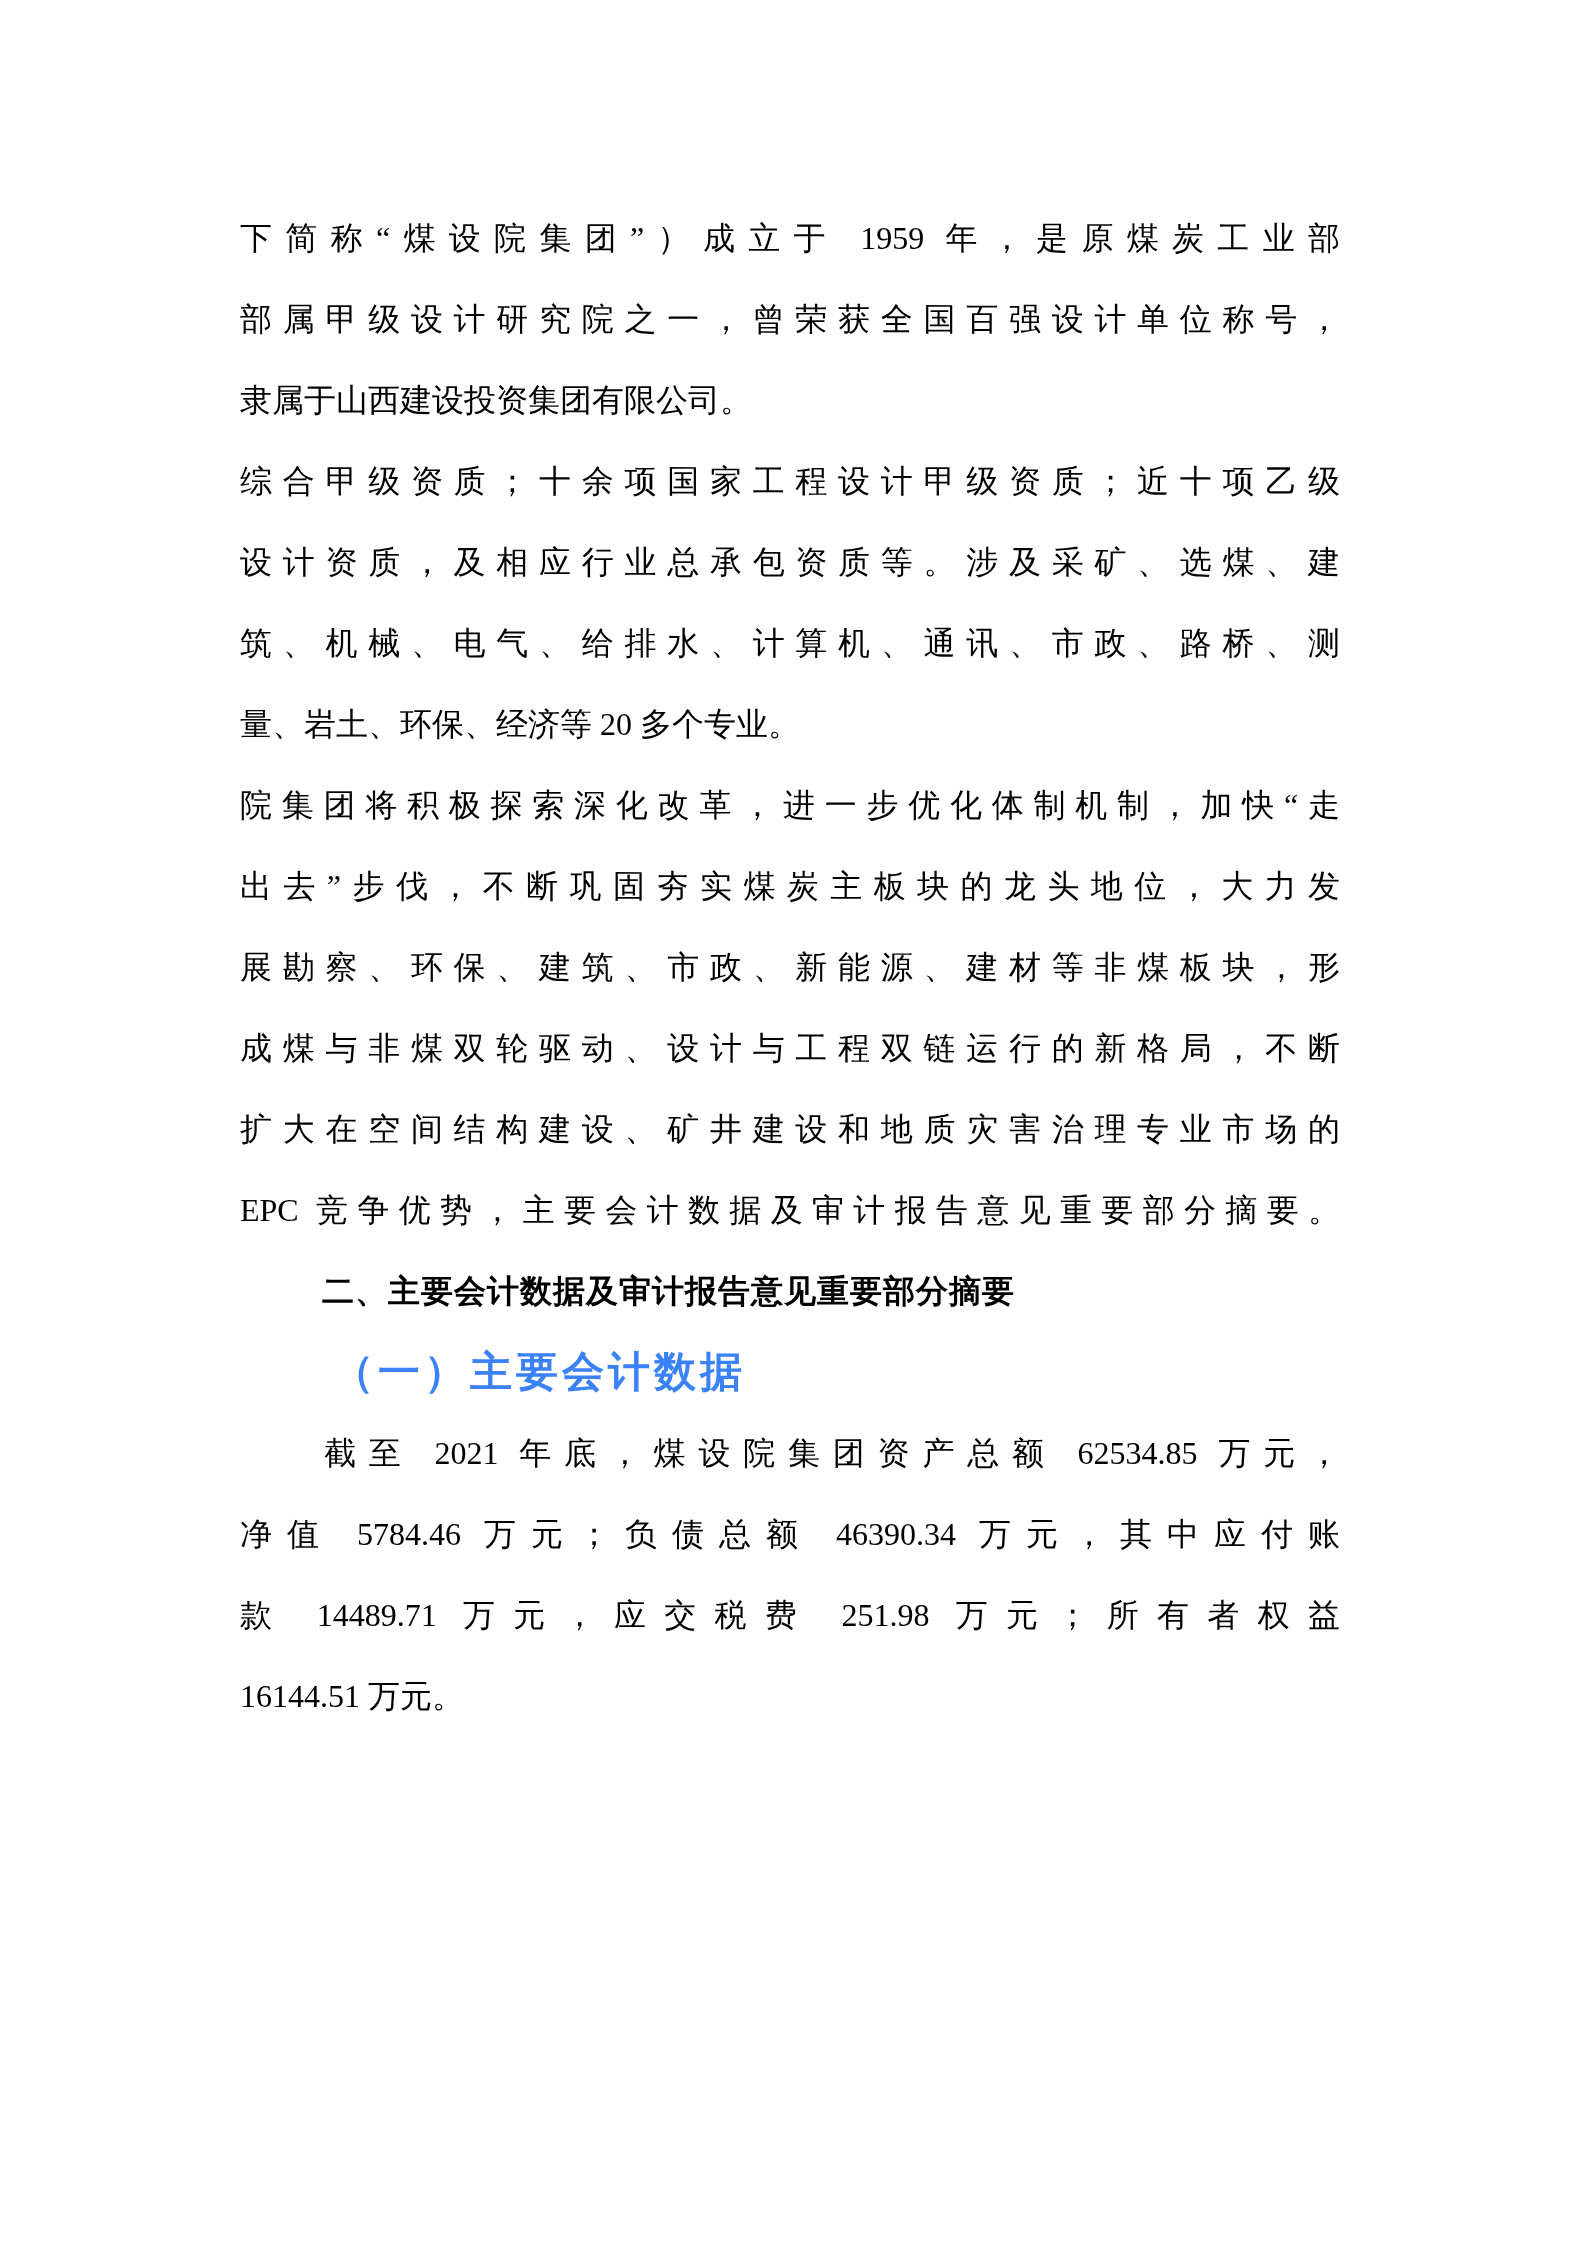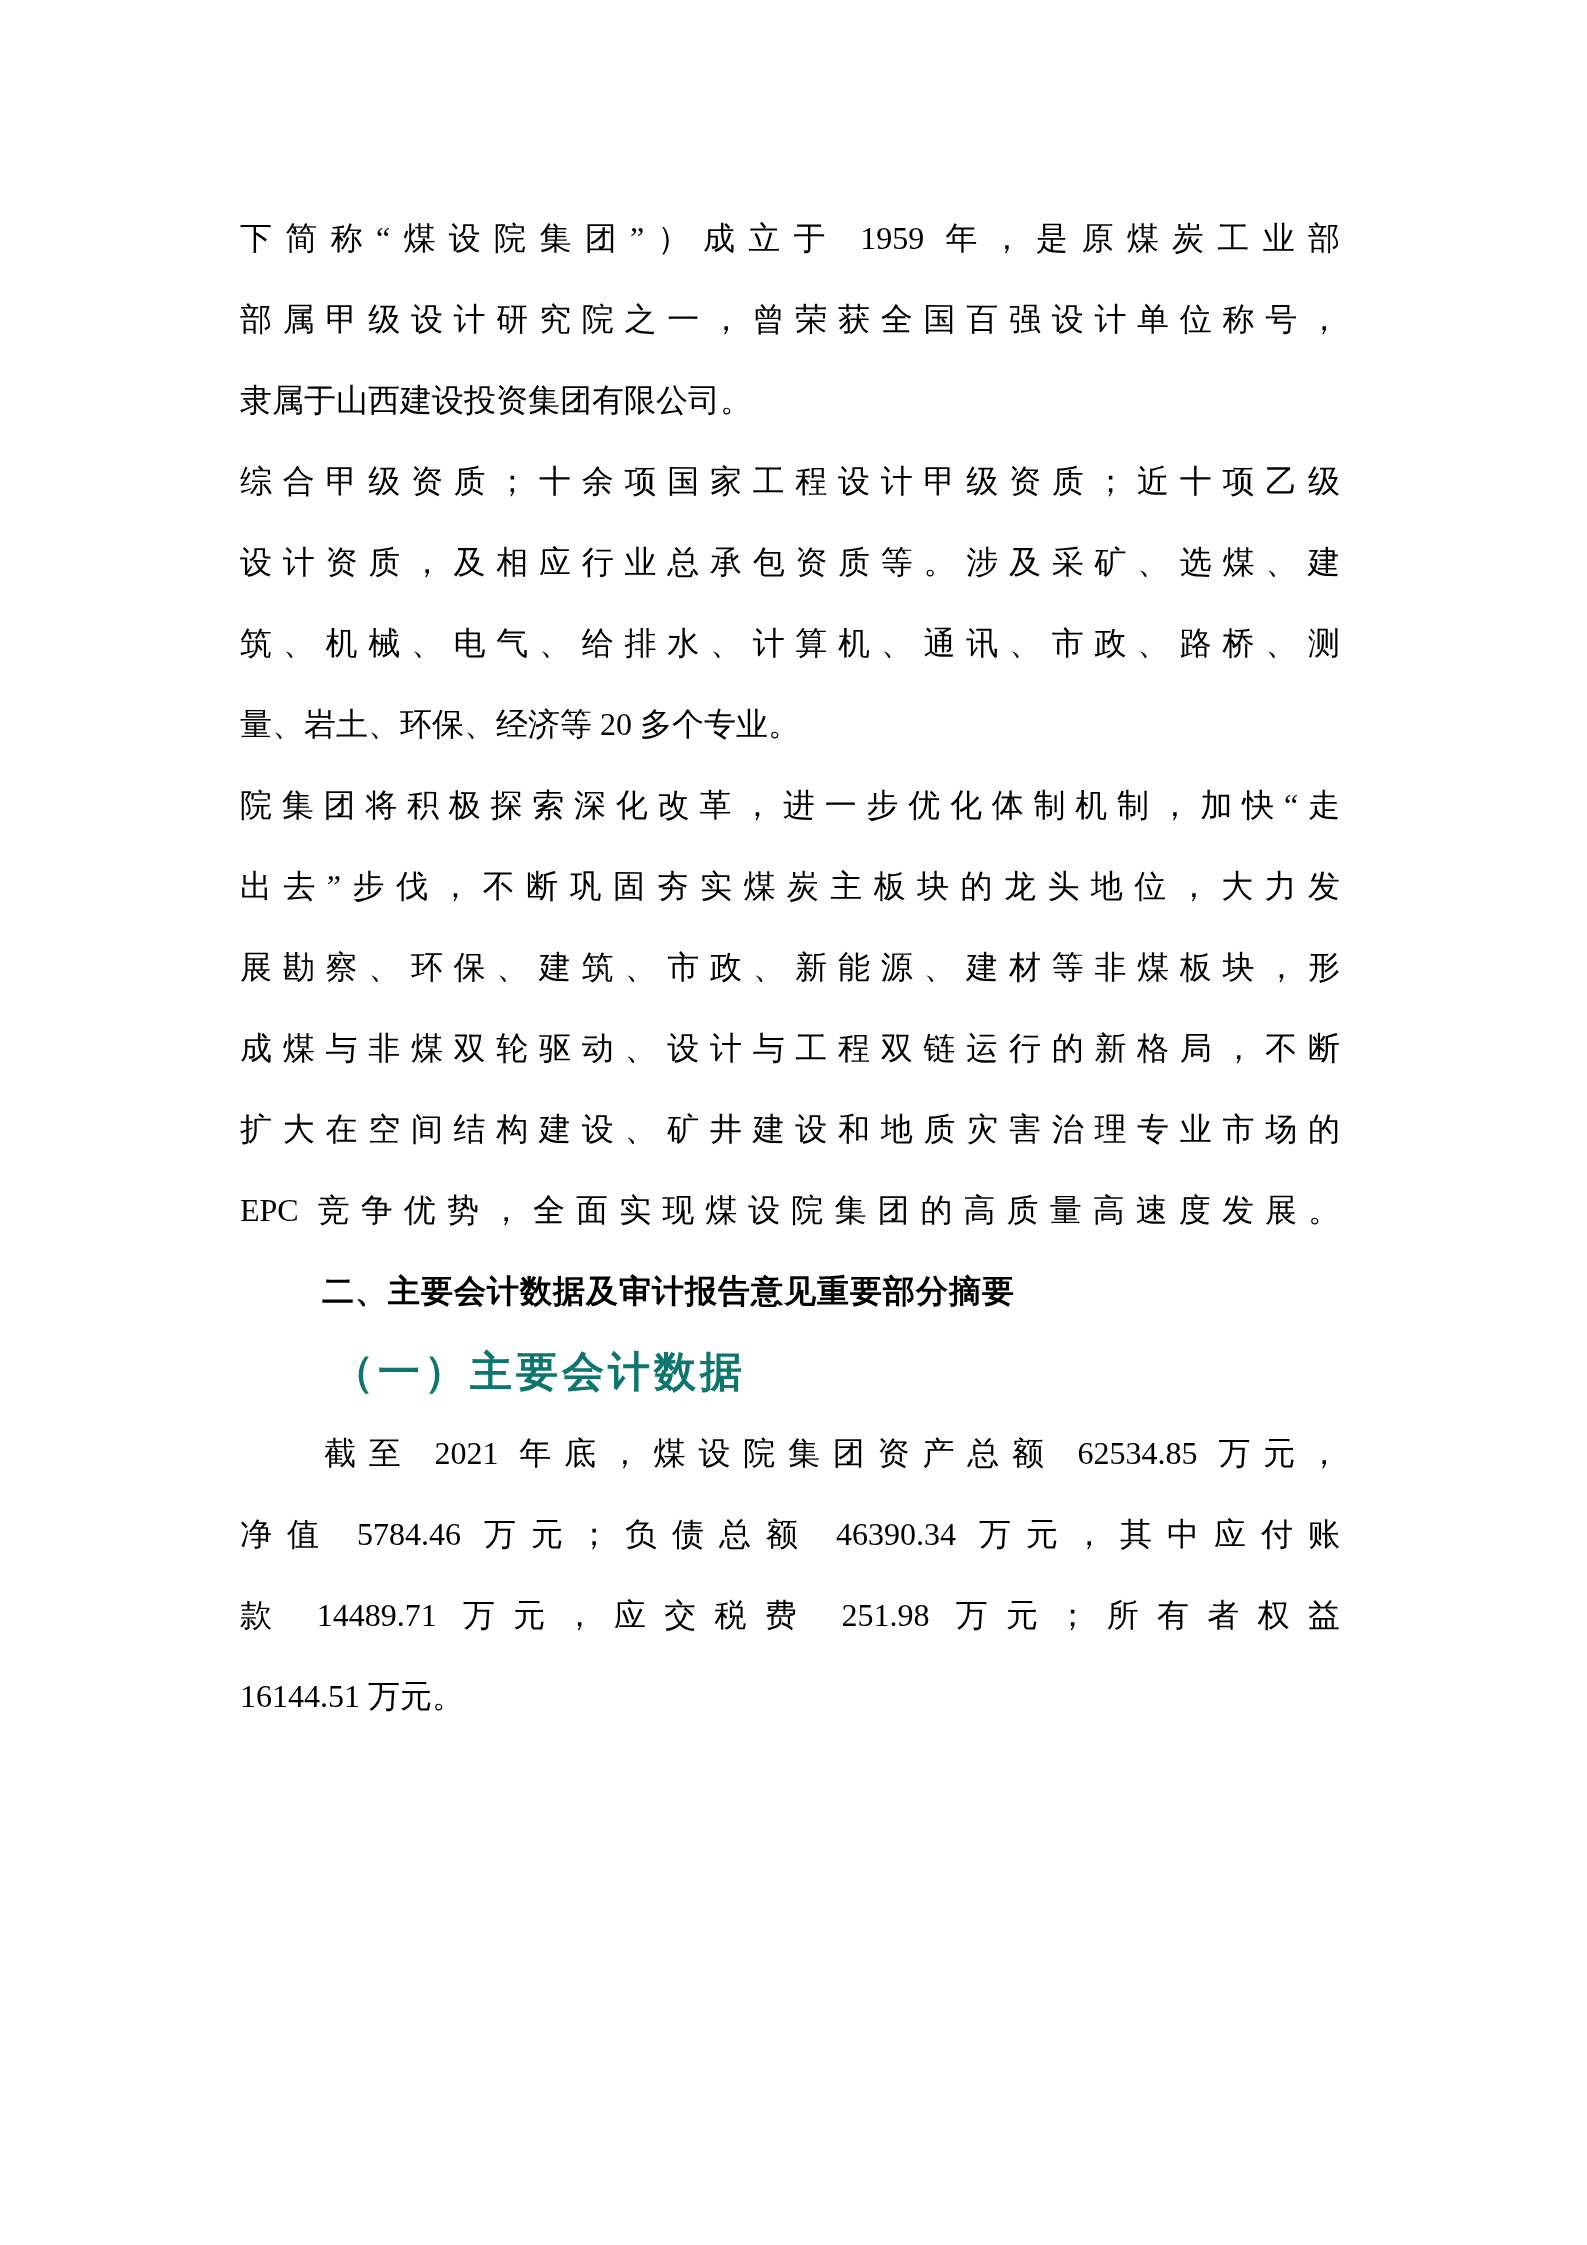--- a/index.html
+++ b/index.html
@@ -44,21 +44,21 @@
     text-align: left;
     text-align-last: left;
     text-indent: 82px;
     letter-spacing: 1px;
   }
   .heading2 {
     font-family: "Liberation Serif", serif;
     font-weight: 700;
     font-size: 42px;
     line-height: 81px;
-    color: #0f766e;
+    color: #3b82f6;
     text-align: left;
     text-align-last: left;
     text-indent: 92px;
     letter-spacing: 4px;
   }
 </style>
 </head>
 <body>
 
 <div class="page">
@@ -71,21 +71,21 @@
     <div class="line">综合甲级资质；十余项国家工程设计甲级资质；近十项乙级</div>
     <div class="line">设计资质，及相应行业总承包资质等。涉及采矿、选煤、建</div>
     <div class="line">筑、机械、电气、给排水、计算机、通讯、市政、路桥、测</div>
     <div class="line end">量、岩土、环保、经济等 20 多个专业。</div>
 
     <div class="line">院集团将积极探索深化改革，进一步优化体制机制，加快“走</div>
     <div class="line">出去”步伐，不断巩固夯实煤炭主板块的龙头地位，大力发</div>
     <div class="line">展勘察、环保、建筑、市政、新能源、建材等非煤板块，形</div>
     <div class="line">成煤与非煤双轮驱动、设计与工程双链运行的新格局，不断</div>
     <div class="line">扩大在空间结构建设、矿井建设和地质灾害治理专业市场的</div>
-    <div class="line">EPC 竞争优势，全面实现煤设院集团的高质量高速度发展。</div>
+    <div class="line">EPC 竞争优势，主要会计数据及审计报告意见重要部分摘要。</div>
 
     <div class="heading1">二、主要会计数据及审计报告意见重要部分摘要</div>
     <div class="heading2">（一）主要会计数据</div>
 
     <div class="line ind">截至 2021 年底，煤设院集团资产总额 62534.85 万元，</div>
     <div class="line">净值 5784.46 万元；负债总额 46390.34 万元，其中应付账</div>
     <div class="line">款 14489.71 万元，应交税费 251.98 万元；所有者权益</div>
     <div class="line end">16144.51 万元。</div>
 
   </div>

